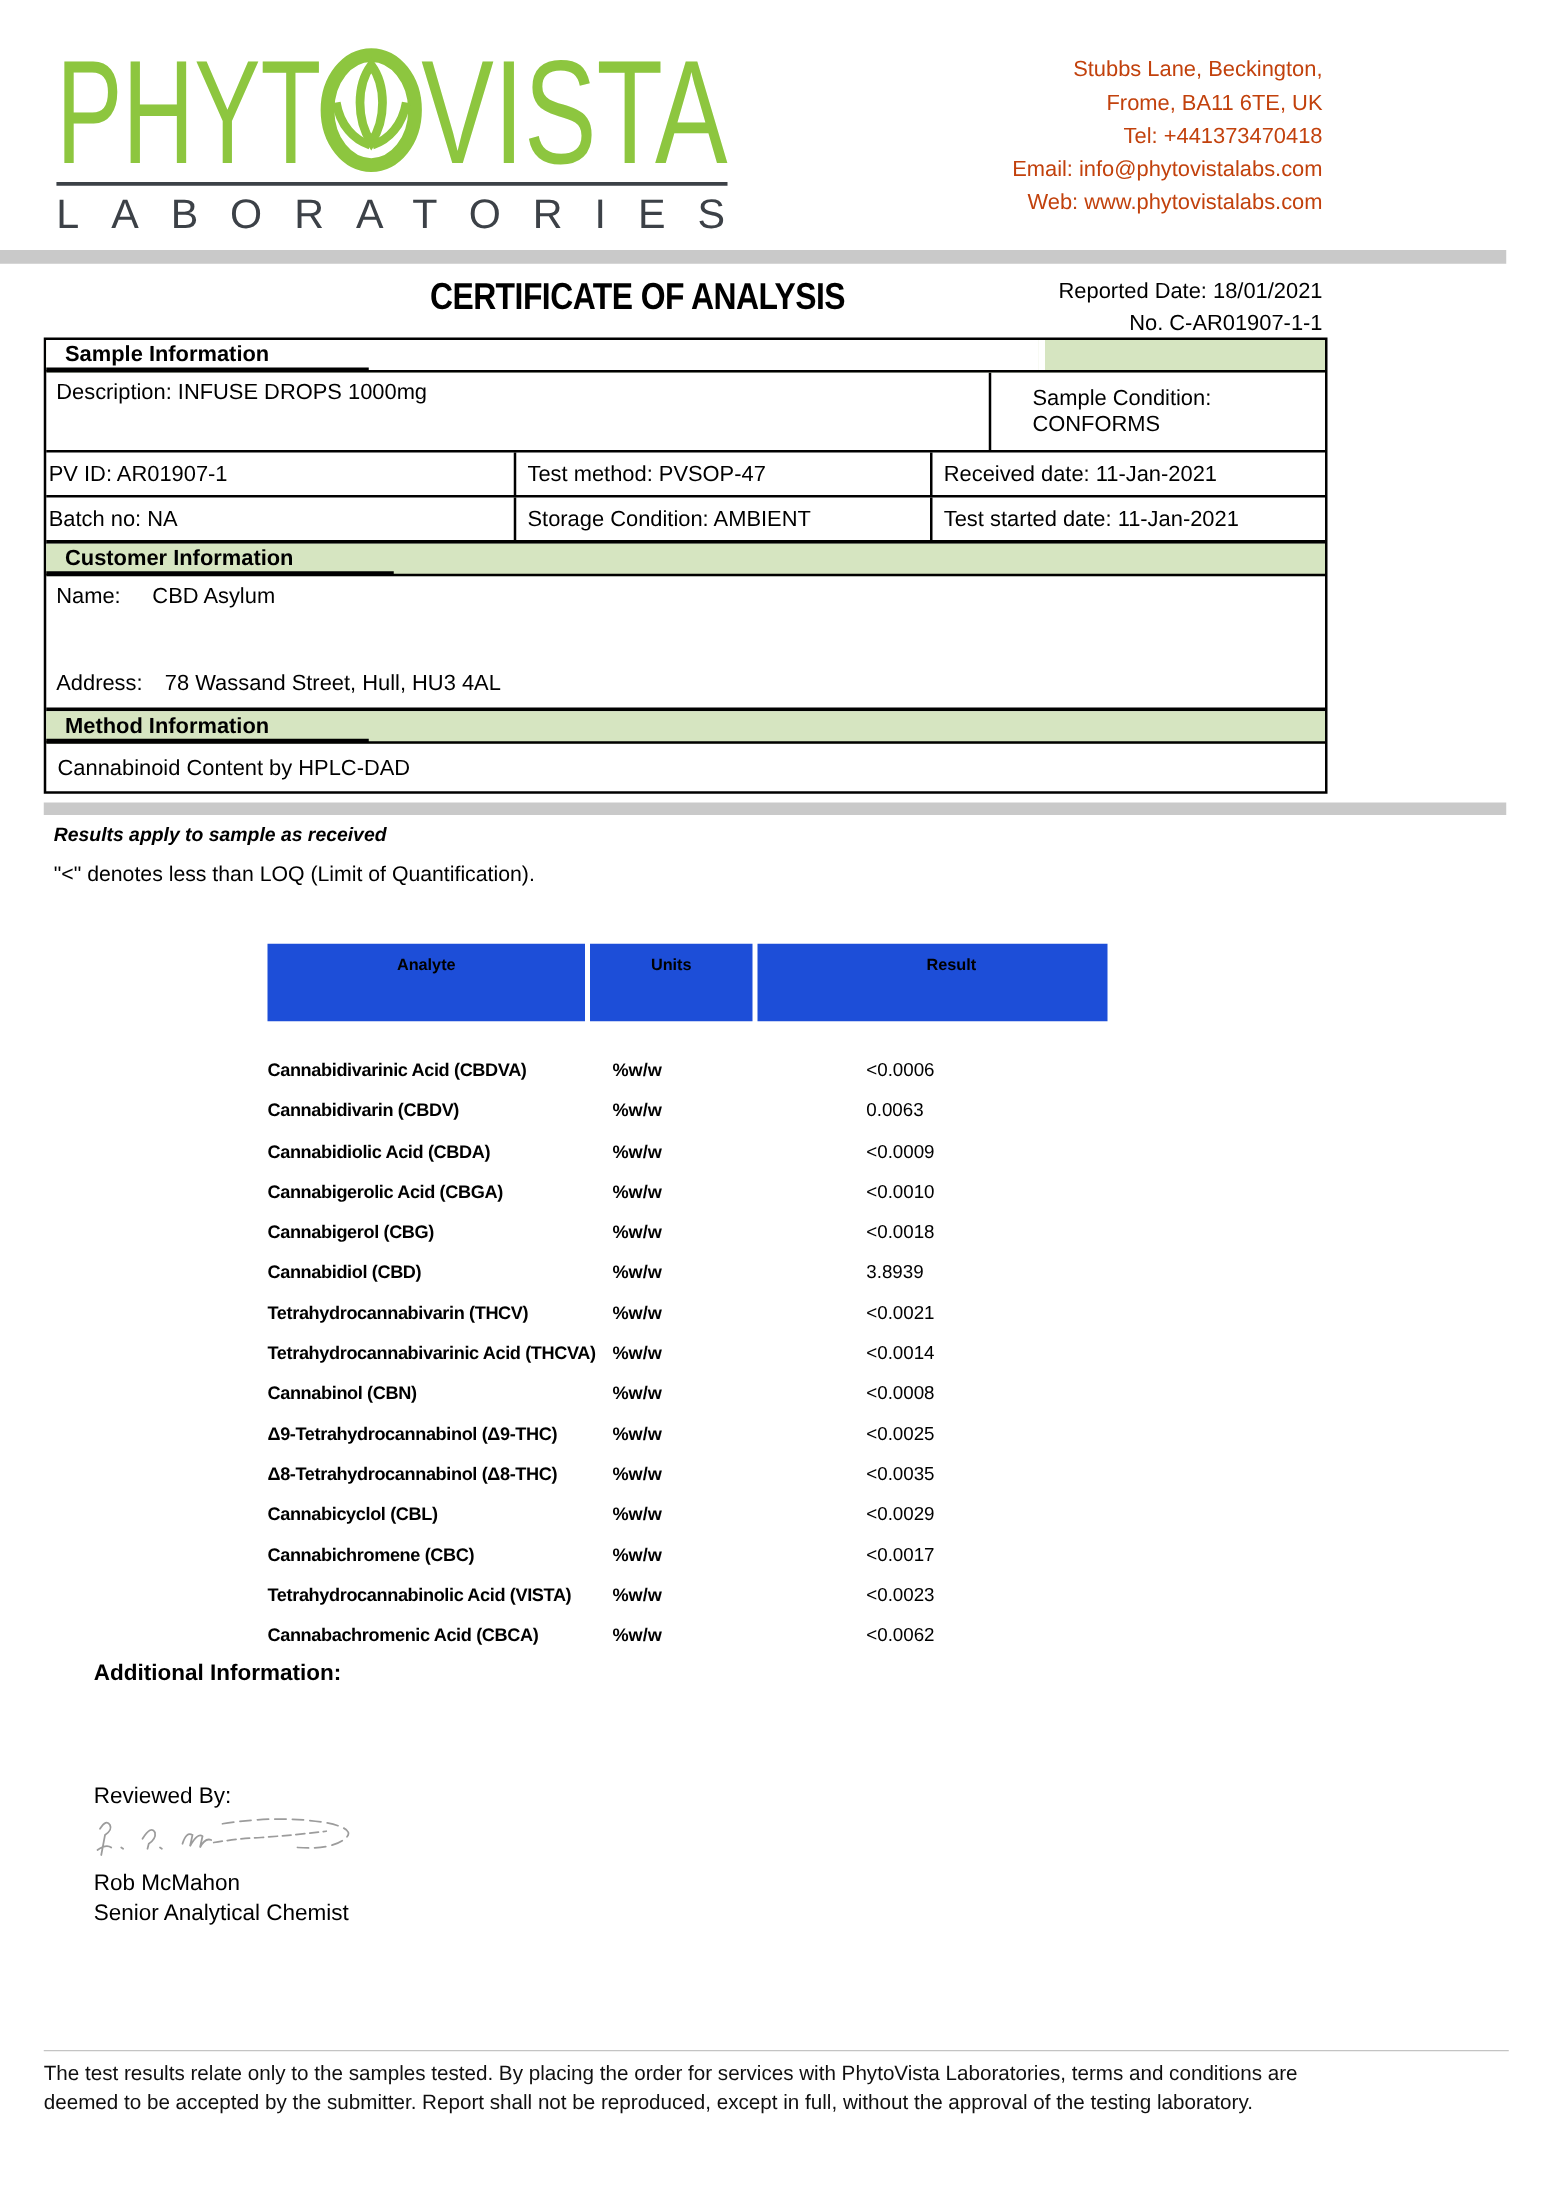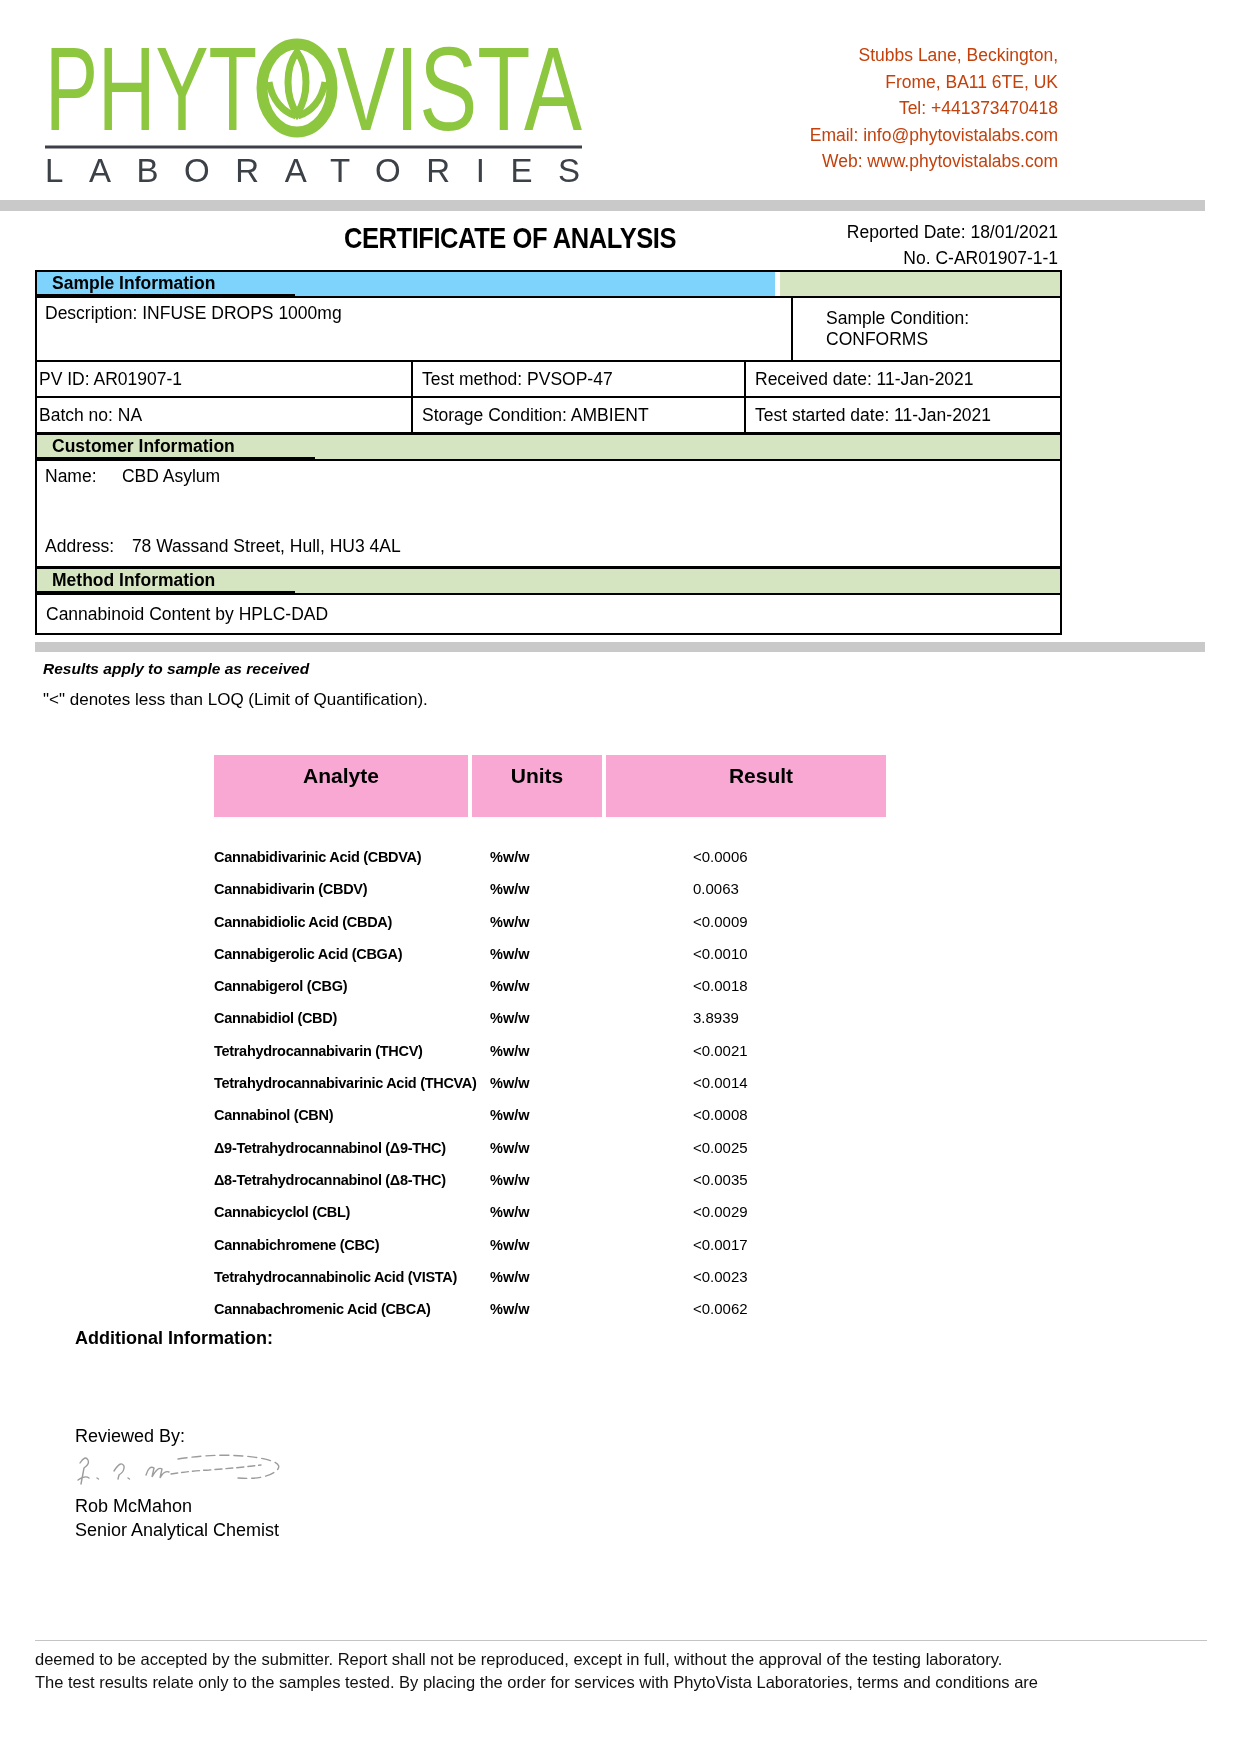--- a/index.html
+++ b/index.html
@@ -21,21 +21,21 @@
   #graybar-top{left:0;top:200px;width:1205px;}
   #graybar-mid{left:35px;top:642px;width:1170px;height:10px;}
 
   .report-meta{right:182px;top:192px;text-align:right;font-size:17.5px;line-height:26px;margin-top:27px;}
   .coa-title{left:30px;top:221px;width:960px;text-align:center;font-size:30px;font-weight:bold;
              letter-spacing:-0.5px;transform:scaleX(0.85);}
 
   
   .doc-table{left:35px;top:270px;width:1027px;border:2px solid #000;box-sizing:border-box;background:#fff;}
   .sec-head{position:relative;height:24px;background:#d6e5c1;border-bottom:2px solid #000;display:flex;}
-  .sec-head .seg-left{width:738px;background:#7dd3fc;position:relative;}
+  .sec-head .seg-left{width:794px;background:#ffffff;position:relative;}
   .sec-head .seg-gap{width:5px;background:#fff;}
   .sec-head .seg-right{flex:1;background:#d6e5c1;}
   .sec-title{display:inline-block;font-weight:bold;font-size:17.5px;line-height:22px;
              padding:0 80px 0 15px;border-bottom:3px solid #000;}
   .sec-head.no-split{display:block;}
   .r1{display:flex;height:62px;border-bottom:2px solid #000;font-size:17.5px;}
   .r1 .desc-cell{width:738px;border-right:2px solid #000;padding:5px 8px;box-sizing:content-box;}
   .r1 .cond-cell{flex:1;display:flex;align-items:center;padding-left:9px;margin-left:24px;}
   .rrow{display:flex;height:34px;font-size:17.5px;border-bottom:2px solid #000;}
   .rrow.last{border-bottom:3px solid #000;}
@@ -47,21 +47,21 @@
   .cust-line .lbl{display:inline-block;min-width:72px;}
   .cust-line .lbl.addr{min-width:82px;}
   .method-box{height:38px;font-size:17.5px;display:flex;align-items:center;padding-left:9px;}
 
   .note1{left:43px;top:660px;font-size:15.5px;font-weight:bold;font-style:italic;}
   .note2{left:43px;top:690px;font-size:17px;}
 
   
   .results{left:214px;top:755px;width:672px;}
   .res-head{display:flex;height:62px;}
-  .res-head .hc{background:#f9a8d4;text-align:center;font-weight:bold;font-size:21px;padding-top:9px;box-sizing:border-box;}
+  .res-head .hc{background:#1d4ed8;text-align:center;font-weight:bold;font-size:13px;padding-top:9px;box-sizing:border-box;}
   .hc.h-analyte{width:254px;margin-right:4px;}
   .hc.h-units{width:130px;margin-right:4px;}
   .hc.h-result{width:280px;padding-left:30px;}
   .res-body{margin-top:24px;}
   .res-row{position:relative;height:32.3px;}
   .res-row .a{position:absolute;left:0;top:0;line-height:32.3px;font-weight:bold;font-size:14.5px;letter-spacing:-0.3px;white-space:nowrap;}
   .res-row .u{position:absolute;left:276px;top:0;line-height:32.3px;font-weight:bold;font-size:14.5px;text-align:center;}
   .res-row .r{position:absolute;left:479px;top:0;line-height:32.3px;font-size:15px;}
 
   .additional{left:75px;top:1328px;font-size:18px;font-weight:bold;}
@@ -275,17 +275,17 @@
       <path d="M108,12 q44,-7 82,-1 q26,5 16,13 q-11,9 -38,7" stroke-dasharray="9,5"></path>
     </g>
   </svg>
 
   <div class="abs sig-block">
     <div>Rob McMahon</div>
     <div>Senior Analytical Chemist</div>
   </div>
 
   <div class="abs footer">
+    <div>The test results relate only to the samples tested.  By placing the order for services with PhytoVista Laboratories, terms and conditions are</div>
     <div>deemed to be accepted by the submitter. Report shall not be reproduced, except in full, without the approval of the testing laboratory.</div>
-    <div>The test results relate only to the samples tested.  By placing the order for services with PhytoVista Laboratories, terms and conditions are</div>
   </div>
 
 </div>
 
 </body></html>

